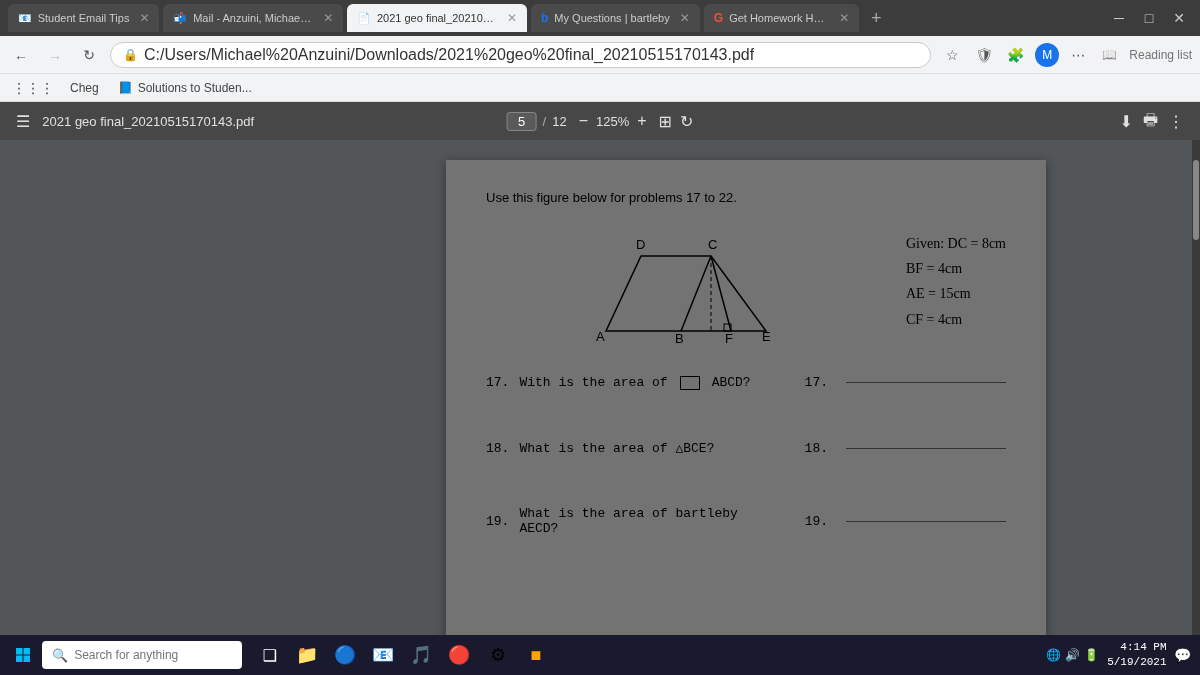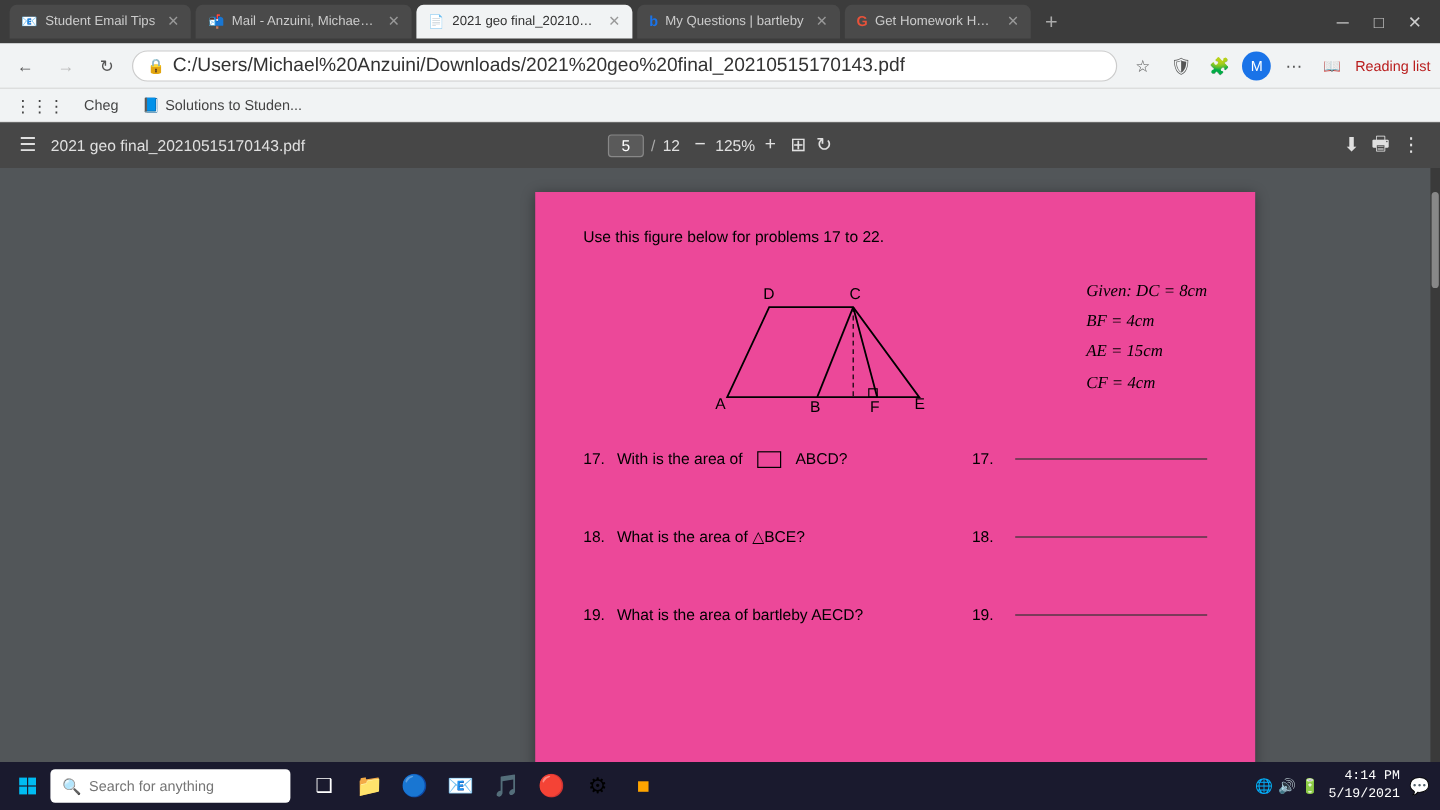--- a/index.html
+++ b/index.html
@@ -121,21 +121,21 @@
     .pdf-container {
       flex: 1;
       display: flex;
       justify-content: center;
       align-items: flex-start;
       padding: 20px;
       overflow-y: auto;
       position: relative;
     }
     .pdf-page {
-      background: #ec4899;
+      background: #737373;
       width: 600px;
       min-height: 480px;
       padding: 30px 40px;
       box-shadow: 0 2px 10px rgba(0,0,0,0.4);
       position: relative;
     }
     .scrollbar-right {
       width: 8px;
       background: #3a3a3a;
       flex-shrink: 0;
@@ -163,36 +163,36 @@
     }
     .figure-svg {
       flex: 1;
       display: flex;
       justify-content: center;
     }
     .given-info {
       font-size: 13px;
       padding-top: 10px;
       font-family: 'Georgia', serif;
-      font-style: italic;
     }
     .given-info .handwritten {
       font-family: 'Comic Sans MS', cursive;
       font-size: 14px;
       line-height: 1.8;
     }
 
     .question {
       margin-top: 24px;
       font-size: 13px;
     }
     .question-row {
       display: flex;
       align-items: center;
       gap: 10px;
+      font-family: Liberation Mono, monospace;
     }
     .answer-line {
       display: inline-block;
       border-bottom: 1px solid #333;
       width: 160px;
       margin-left: 8px;
     }
 
     
     .taskbar {
@@ -269,21 +269,21 @@
     <span class="lock-icon">🔒</span>
     <span class="address-text">C:/Users/Michael%20Anzuini/Downloads/2021%20geo%20final_20210515170143.pdf</span>
   </div>
   <div class="nav-right">
     <div class="nav-icon-btn">☆</div>
     <div class="nav-icon-btn">🛡</div>
     <div class="nav-icon-btn">🧩</div>
     <div class="avatar-circle">M</div>
     <div class="nav-icon-btn">⋯</div>
     <div class="nav-icon-btn" style="font-size:12px;">📖</div>
-    <span style="font-size:12px;color:#b91c1c;">Reading list</span>
+    <span style="font-size:12px;color:#737373;">Reading list</span>
   </div>
 </div>
 
 <div class="bookmarks-bar">
   <span class="apps-icon">⋮⋮⋮</span>
   <div class="bookmark-item">
     <span>Cheg</span>
   </div>
   <div class="bookmark-item">
     <span>📘</span>

